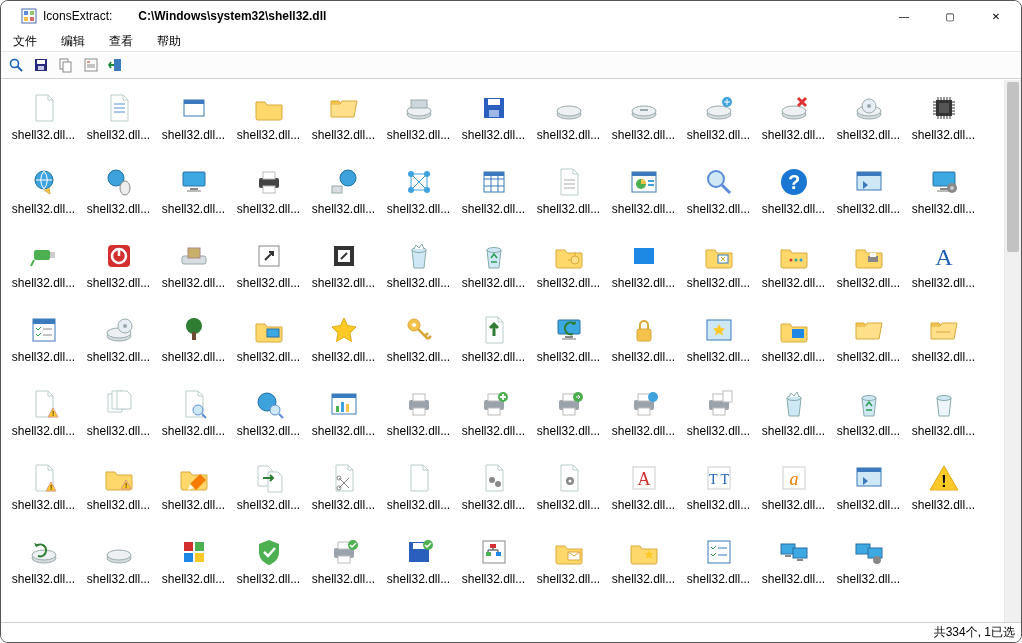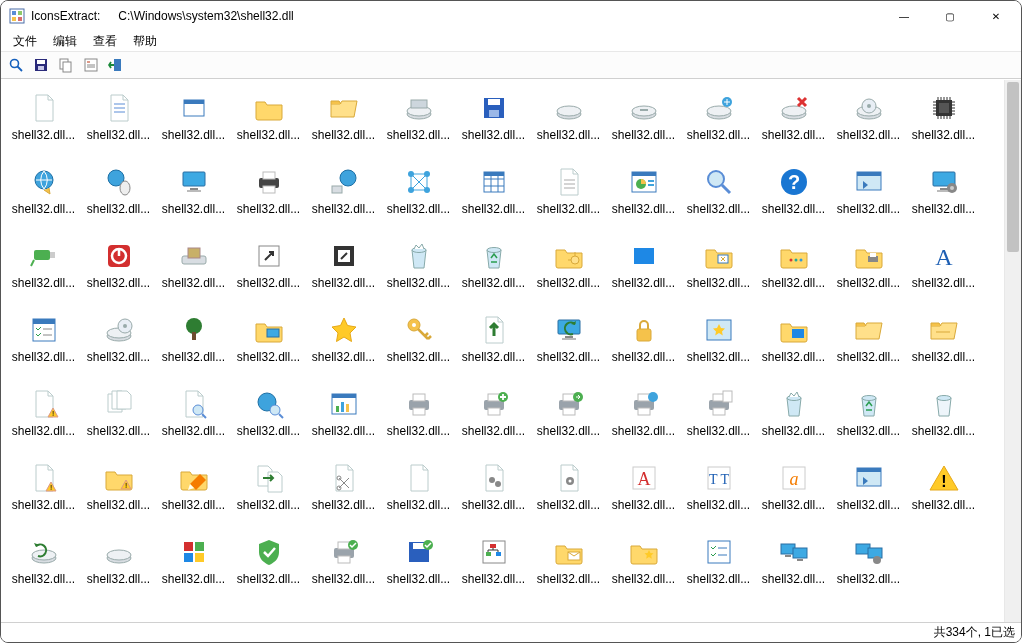--- a/index.html
+++ b/index.html
@@ -19,39 +19,39 @@
     display: flex;
     flex-direction: column;
     background: #fff;
     position: relative;
     overflow: hidden;
   }
   .titlebar {
     height: 30px;
     display: flex;
     align-items: center;
-    padding: 0 2px 0 8px;
+    padding: 0 2px 0 20px;
     background: #fff;
     flex-shrink: 0;
   }
   .titlebar .app-icon { width:16px; height:16px; margin-right:6px; }
   .titlebar .title-text { flex: 0 0 auto; font-size: 12px; }
   .titlebar .spacer { flex: 1; }
   .sysbtn {
     width: 46px; height: 30px;
     display:flex; align-items:center; justify-content:center;
     font-family: "Segoe MDL2 Assets", sans-serif;
     font-size: 10px;
   }
   .menubar {
     height: 20px;
     display:flex;
     align-items:center;
     padding: 0 4px;
-    gap: 0;
+    gap: 8px;
     background:#fff;
     flex-shrink:0;
   }
   .menubar .menu-item { padding: 2px 8px; font-size:12px; }
   .toolbar {
     height: 28px;
     display:flex;
     align-items:center;
     padding: 2px 4px;
     gap: 3px;
@@ -152,21 +152,21 @@
     <span class="app-icon">
       <svg width="16" height="16" viewBox="0 0 16 16">
           <rect x="1" y="1" width="14" height="14" fill="#fff" stroke="#4a6da7"></rect>
           <rect x="3" y="3" width="4" height="4" fill="#5a8dd6"></rect>
           <rect x="9" y="3" width="4" height="4" fill="#8fc96b"></rect>
           <rect x="3" y="9" width="4" height="4" fill="#f5c24b"></rect>
           <rect x="9" y="9" width="4" height="4" fill="#d96d6d"></rect>
         </svg>
     </span>
     <span class="title-text">IconsExtract:</span>
-    <span class="title-text" style="margin-left:18px;">C:\Windows\system32\shell32.dll</span>
+    <span class="title-text" style="margin-left:26px;font-weight:bold;">C:\Windows\system32\shell32.dll</span>
     <span class="spacer"></span>
     <div class="sysbtn">
         <span>—</span>
       </div>
     <div class="sysbtn">
         <span>▢</span>
       </div>
     <div class="sysbtn">
         <span>✕</span>
       </div>

